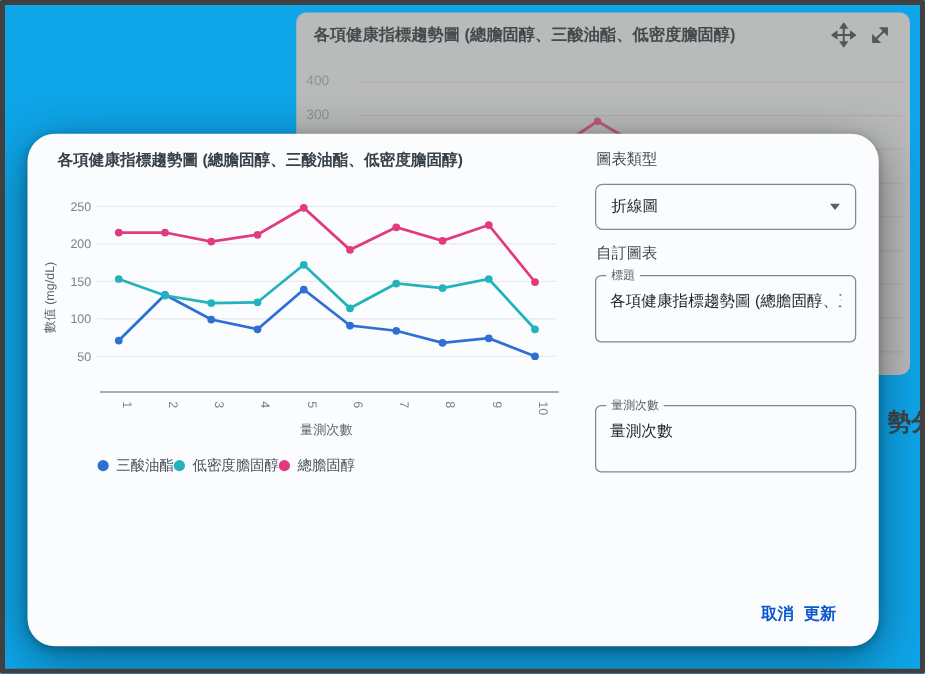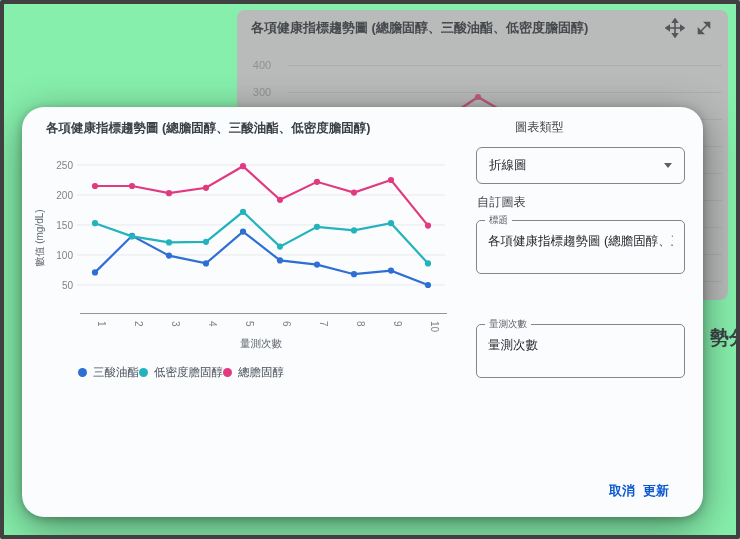--- a/index.html
+++ b/index.html
@@ -1,24 +1,24 @@
 <!DOCTYPE html>
 <html><head>
 <meta charset="utf-8">
 <style>
   html,body{margin:0;padding:0;}
   body{font-family:"Liberation Sans","DejaVu Sans",sans-serif;}
-  .screen{position:relative;width:740px;height:539px;background:#86efac;overflow:hidden;}
+  .screen{position:relative;width:740px;height:539px;background:#0ea5e9;overflow:hidden;}
   .frame{position:absolute;inset:0;border:4px solid #404040;border-radius:2px;pointer-events:none;z-index:40;}
 
   
   .bg-card{position:absolute;left:237px;top:10px;width:491px;height:290px;background:#b9baba;border-radius:8px;}
   .bg-card-title{position:absolute;left:14px;top:9px;font-size:13px;font-weight:600;color:#46494d;white-space:nowrap;}
   .bg-gridline{position:absolute;left:51px;right:6px;height:1px;background:#aeaeaf;}
-  .bg-ytick{position:absolute;left:8px;width:34px;text-align:center;font-size:11px;color:#8f9193;}
+  .bg-ytick{position:absolute;left:8px;width:34px;text-align:left;font-size:11px;color:#8f9193;}
   .bg-icon{position:absolute;color:#54575a;}
   .peak-svg{position:absolute;left:445px;top:88px;z-index:1;}
   .more-dots{position:absolute;left:457px;top:264px;width:4px;}
   .more-dots i{display:block;width:3.5px;height:3.5px;border-radius:50%;background:#55585b;margin:0 0 3px 0;}
   .bg-partial-text{position:absolute;left:710px;top:325px;font-size:19px;font-weight:600;color:#3d4246;z-index:1;white-space:nowrap;}
 
   
   .dialog{position:absolute;left:22px;top:107px;width:681px;height:410px;background:#fbfcfe;border-radius:22px;
           box-shadow:0 10px 40px rgba(0,0,0,.42),0 2px 8px rgba(0,0,0,.25);z-index:10;}
   .dlg-title{position:absolute;left:24px;top:13px;font-size:12.5px;font-weight:600;color:#394249;white-space:nowrap;}
@@ -165,21 +165,21 @@
         <span class="legend-item">
           <span class="legend-dot" style="background: rgb(35, 179, 188);"></span>
           <span>低密度膽固醇</span>
         </span>
         <span class="legend-item">
           <span class="legend-dot" style="background: rgb(226, 58, 128);"></span>
           <span>總膽固醇</span>
         </span>
       </div>
 
-    <div class="panel-heading" style="top:12px;margin-left:38px;">圖表類型</div>
+    <div class="panel-heading" style="top:12px;">圖表類型</div>
 
     <div class="dropdown">
       <span>折線圖</span>
       <span class="chevron"></span>
     </div>
 
     <div class="panel-heading" style="top:87px;">自訂圖表</div>
 
     <div class="field" style="top:113px;">
       <span class="field-label">標題</span>

